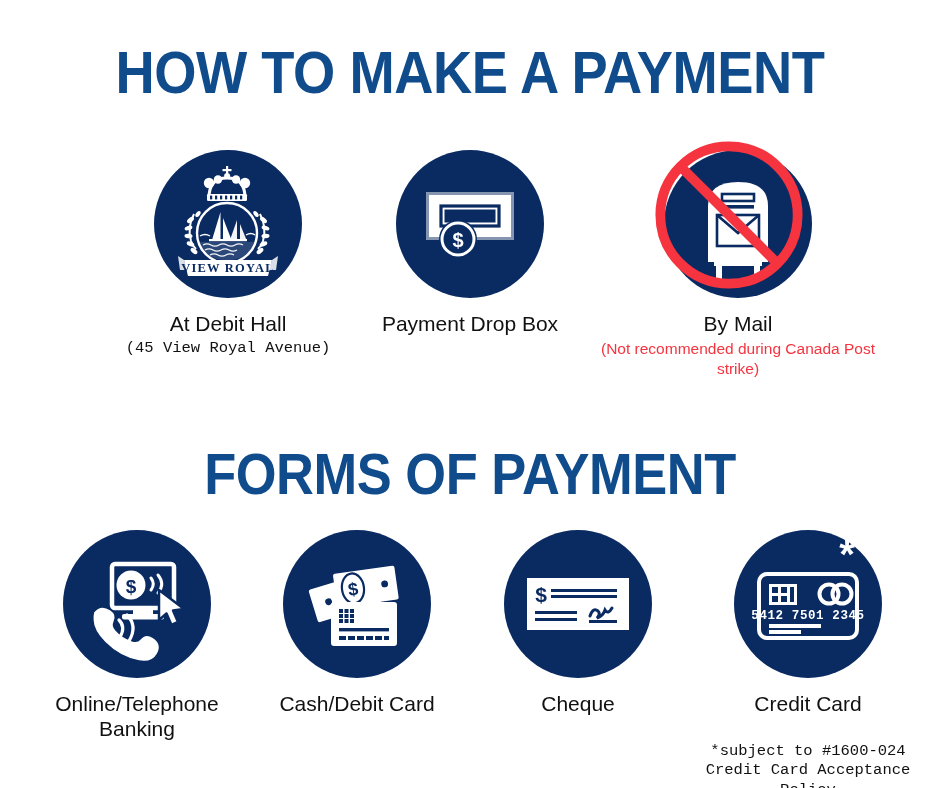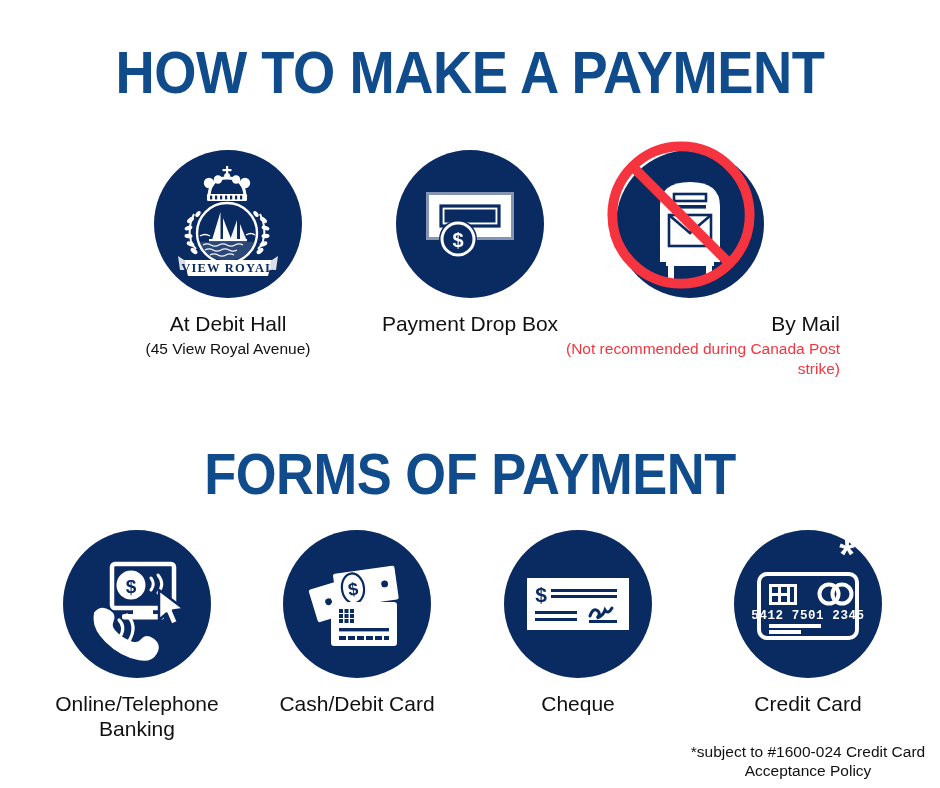--- a/index.html
+++ b/index.html
@@ -72,33 +72,34 @@
     line-height: 1.18;
     color: #111111;
     font-weight: 400;
     white-space: nowrap;
   }
   .label-sub {
     font-size: 15.5px;
     line-height: 1.25;
     color: #111111;
     margin-top: 2px;
+    font-family: Liberation Mono, monospace;
   }
   .label-sub.wrap { white-space: normal; margin-top: 25px; }
   .label-warn {
     font-size: 15.5px;
     line-height: 1.3;
     color: #F5343F;
     margin-top: 2px;
   }
 
   
   #item-town-hall   { left: 78px;  width: 300px; text-align: center; }
   #item-drop-box    { left: 320px; width: 300px; }
-  #item-by-mail     { left: 540px; width: 300px; text-align: right; }
+  #item-by-mail     { left: 588px; width: 300px; }
 
   
   #item-online-banking { left: 17px;  width: 240px; }
   #item-cash-debit     { left: 237px; width: 240px; }
   #item-cheque         { left: 458px; width: 240px; }
   #item-credit-card    { left: 688px; width: 240px; }
 
   
   .prohibit {
     position: absolute;

